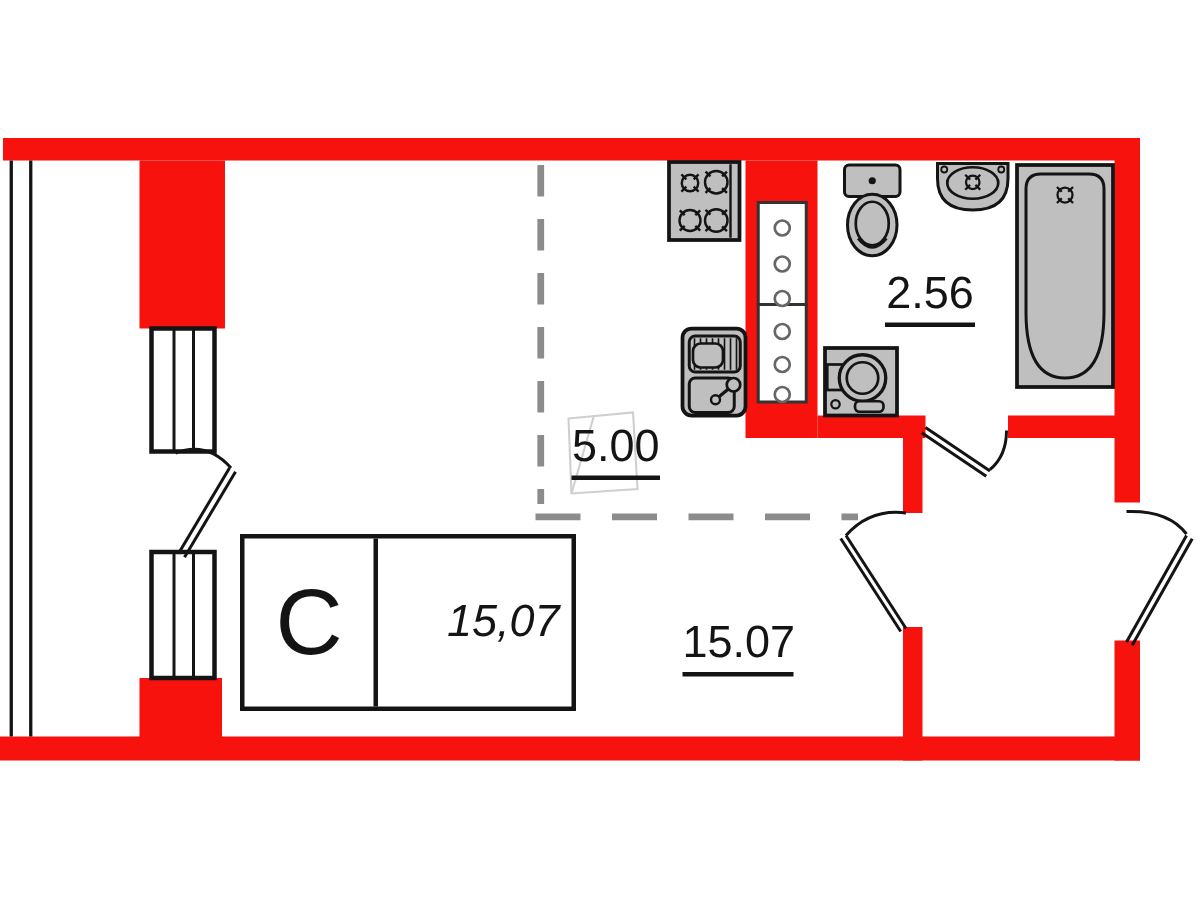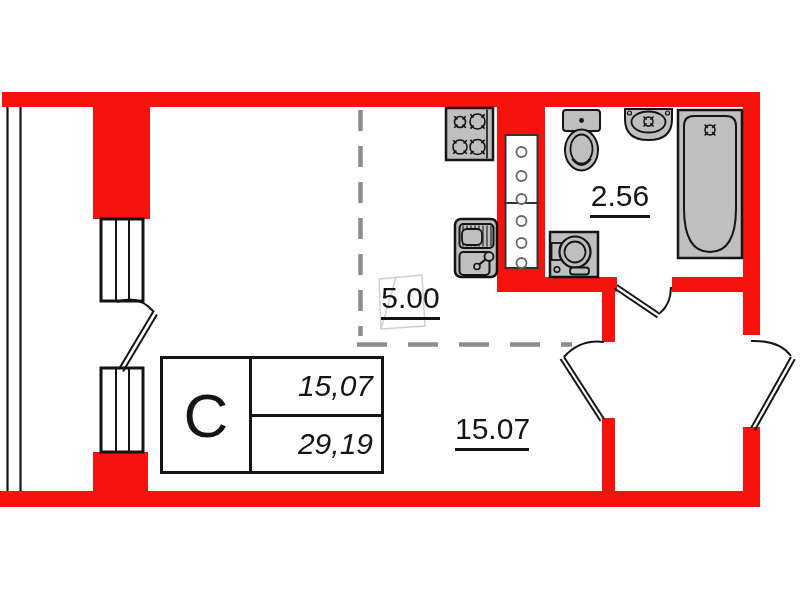--- a/index.html
+++ b/index.html
@@ -213,17 +213,16 @@
   </svg>
 
   <div class="rlabel" style="left:381px;top:283px;width:59px;">5.00</div>
   <div class="rlabel" style="left:590px;top:181px;width:60px;">2.56</div>
   <div class="rlabel" style="left:455px;top:414px;width:74px;text-align:center;">15.07</div>
 
   <div class="legend">
     <div class="legend-left">С</div>
     <div class="legend-right">
       <div class="legend-row">15,07</div>
-      <div class="legend-row">29,19</div>
     </div>
   </div>
 
 </div>
 
 </body></html>

